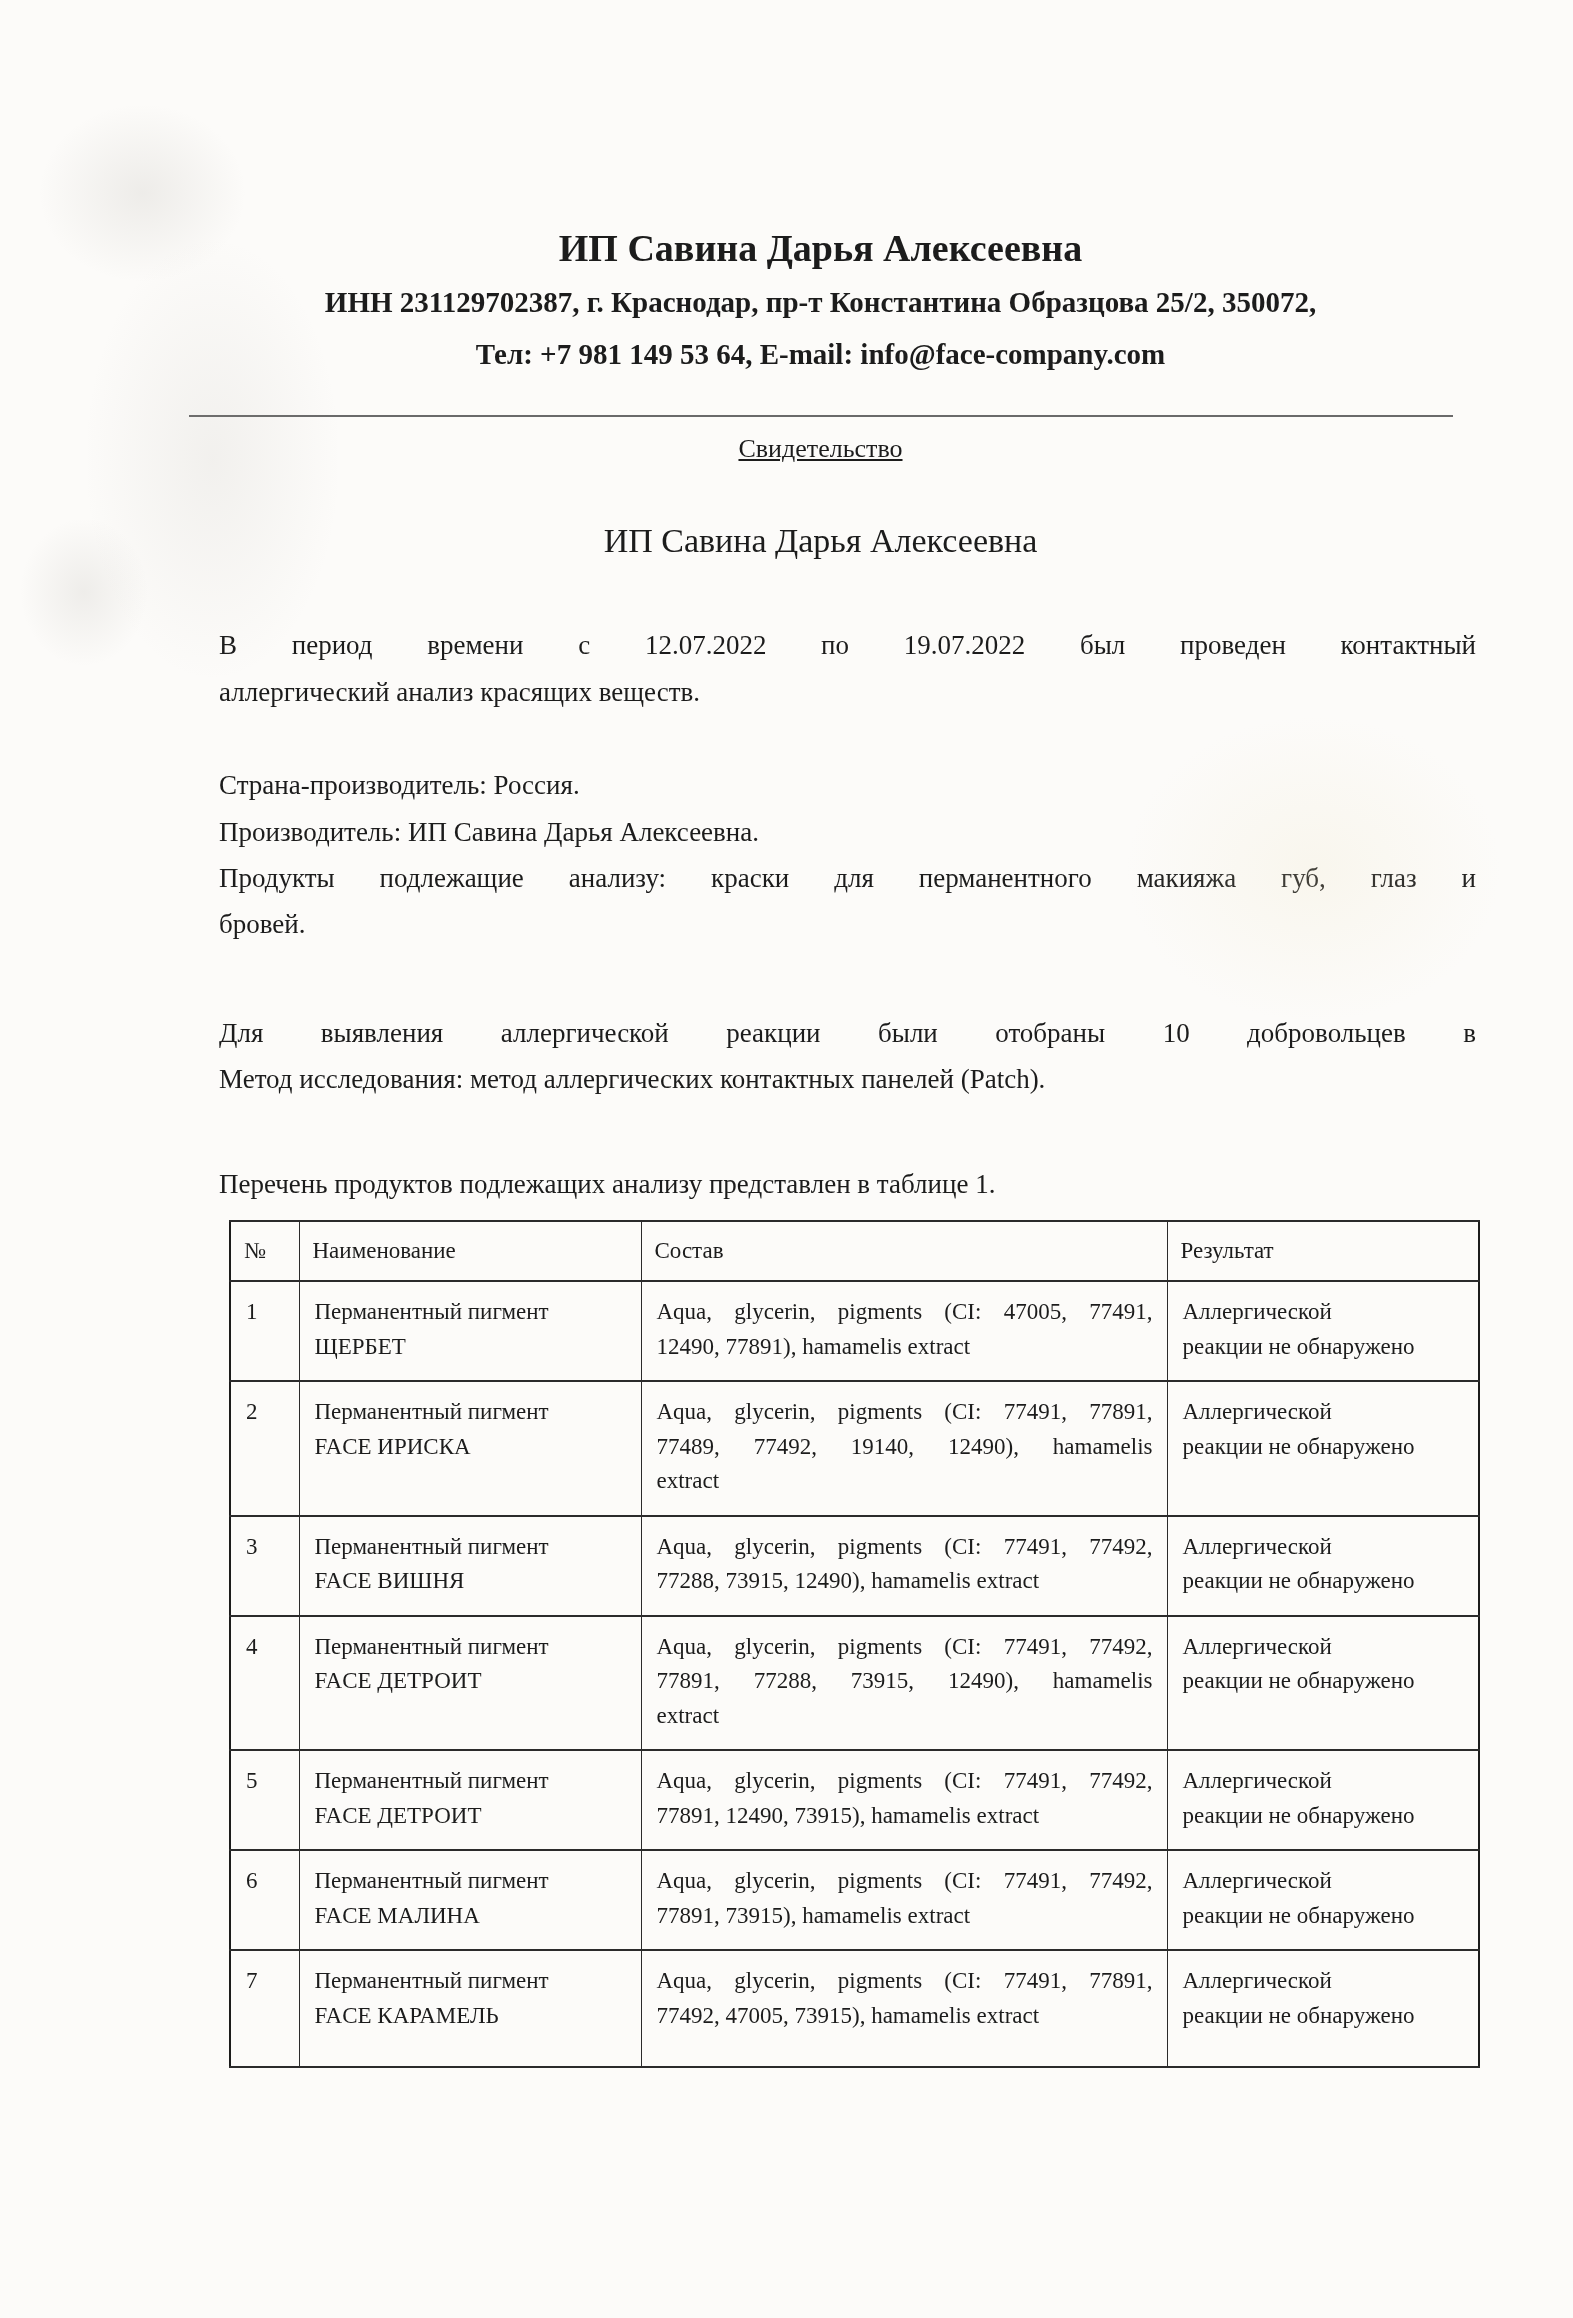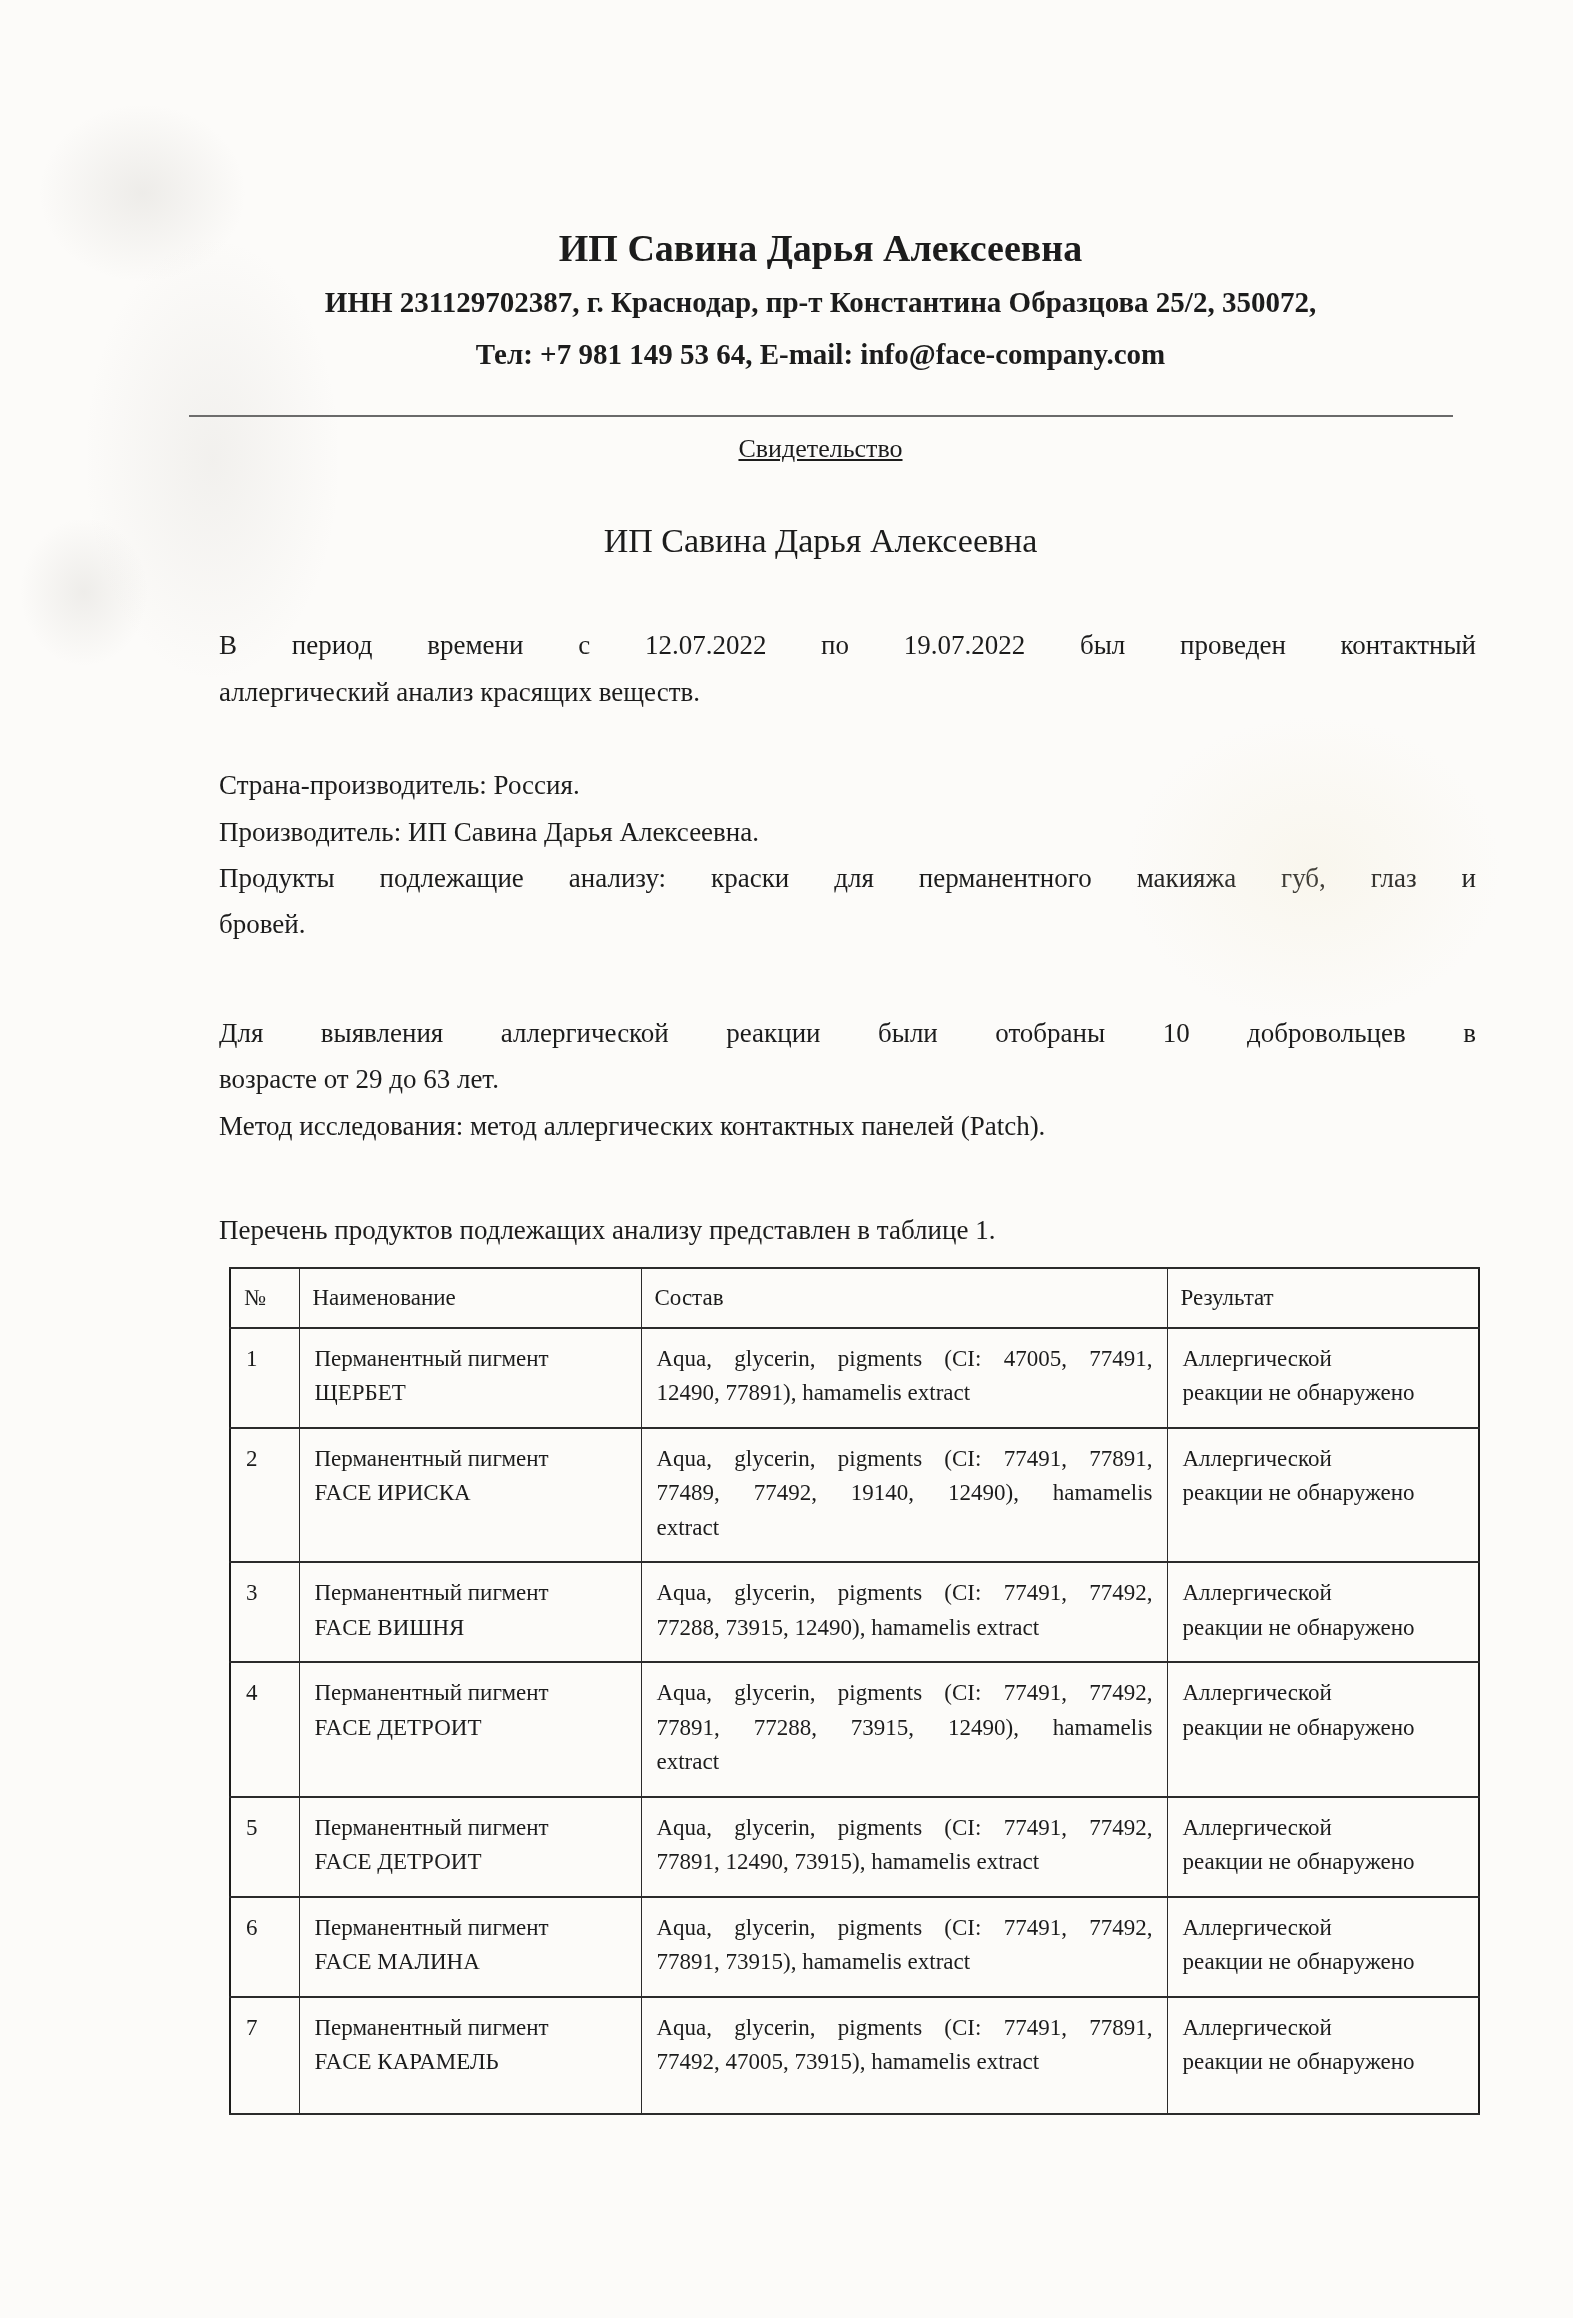--- a/index.html
+++ b/index.html
@@ -105,21 +105,20 @@
       <div class="pline">Производитель: ИП Савина Дарья Алексеевна.</div>
       <div>
           <div class="jline">Продукты подлежащие анализу: краски для перманентного макияжа губ, глаз и</div>
           <div class="pline">бровей.</div>
         </div>
     </div>
 
     <div class="volblock">
       <div>
           <div class="jline">Для выявления аллергической реакции были отобраны 10 добровольцев в</div>
-          <div class="pline">возрасте от 29 до 63 лет.</div>
         </div>
       <div class="pline">Метод исследования: метод аллергических контактных панелей (Patch).</div>
     </div>
 
     <div class="tintro pline">Перечень продуктов подлежащих анализу представлен в таблице 1.</div>
 
 
     <table class="products">
       <colgroup>
         <col style="width:69px">

